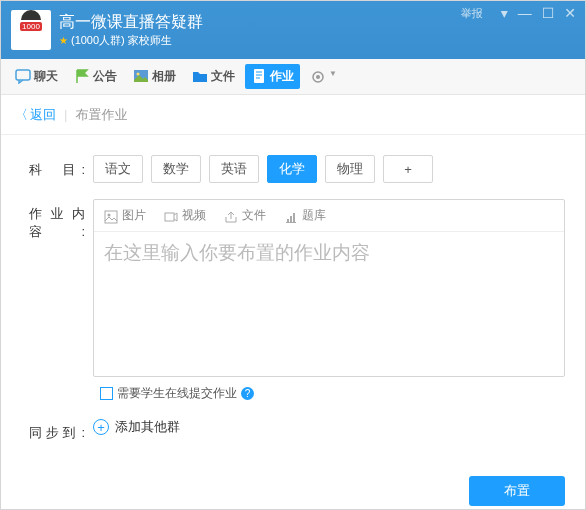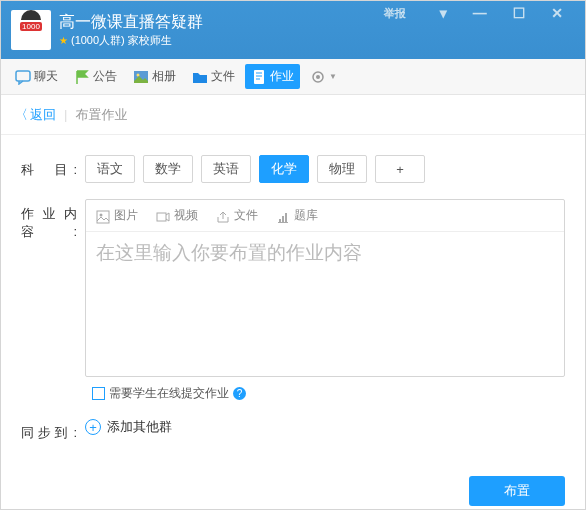--- a/index.html
+++ b/index.html
@@ -5,32 +5,32 @@
 * { margin: 0; padding: 0; box-sizing: border-box; font-family: "Microsoft YaHei", sans-serif; }
 body { width: 586px; height: 510px; background: #fff; border: 1px solid #d5d5d5; overflow: hidden; }
 .header { height: 58px; background: linear-gradient(#3e95d6, #3a8fd0); display: flex; align-items: center; padding: 0 10px; position: relative; }
 .avatar { width: 40px; height: 40px; background: #fff; border-radius: 2px; margin-right: 8px; display: flex; flex-direction: column; align-items: center; justify-content: flex-start; overflow: hidden; }
 .avatar-hair { width: 20px; height: 10px; background: #333; border-radius: 10px 10px 0 0; }
 .avatar-badge { background: #d33; color: #fff; font-size: 8px; padding: 0 2px; margin-top: 2px; border-radius: 2px; }
 .title-box { flex: 1; color: #fff; }
 .title { font-size: 16px; font-weight: normal; }
 .subtitle { font-size: 11px; display: flex; align-items: center; gap: 3px; }
 .star { color: #ffc107; font-size: 10px; }
-.win-controls { position: absolute; top: 4px; right: 22px; display: flex; gap: 26px; align-items: center; color: #c8e0f0; font-size: 11px; font-weight: bold; }
+.win-controls { position: absolute; top: 4px; right: 9px; display: flex; gap: 10px; align-items: center; color: #c8e0f0; font-size: 11px; }
 .win-btn { cursor: pointer; font-size: 14px; color: #c8e0f0; }
 .report { margin-right: 8px; }
 .toolbar { height: 36px; background: #f7f7f7; border-bottom: 1px solid #e5e5e5; display: flex; align-items: center; padding: 0 8px; gap: 4px; }
-.tool-item { display: flex; align-items: center; gap: 3px; padding: 4px 6px; font-size: 12px; color: #555; cursor: pointer; border-radius: 2px; }
+.tool-item { display: flex; align-items: flex-start; gap: 3px; padding: 4px 6px; font-size: 12px; color: #555; cursor: pointer; border-radius: 2px; font-weight: bold; }
 .tool-item.active { background: #1e9fff; color: #fff; }
 .tool-icon { width: 16px; height: 16px; display: flex; align-items: center; justify-content: center; }
 .crumb { height: 40px; border-bottom: 1px solid #eee; display: flex; align-items: center; padding: 0 14px; gap: 8px; font-size: 13px; }
 .back { color: #1e9fff; cursor: pointer; display: flex; align-items: center; gap: 2px; }
 .sep { color: #ddd; }
 .crumb-cur { color: #999; }
-.form { padding: 20px 20px 10px 20px; }
+.form { padding: 20px 20px 10px 20px; margin-left: 8px; }
 .row { display: flex; margin-bottom: 16px; align-items: flex-start; }
 .label { width: 64px; font-size: 13px; color: #333; padding-top: 6px; text-align: justify; text-align-last: justify; padding-right: 8px; }
 .label::after { content: ":"; margin-left: 2px; }
 .field { flex: 1; }
 .subjects { display: flex; gap: 8px; }
 .subj-btn { width: 50px; height: 28px; border: 1px solid #d5d5d5; background: #fff; font-size: 13px; color: #555; border-radius: 2px; cursor: pointer; }
 .subj-btn.sel { background: #1e9fff; border-color: #1e9fff; color: #fff; }
 .editor { border: 1px solid #d5d5d5; border-radius: 2px; }
 .ed-tools { height: 32px; border-bottom: 1px solid #eee; display: flex; align-items: center; padding: 0 10px; gap: 18px; font-size: 12px; color: #888; }
 .ed-tool { display: flex; align-items: flex-end; gap: 4px; cursor: pointer; }

